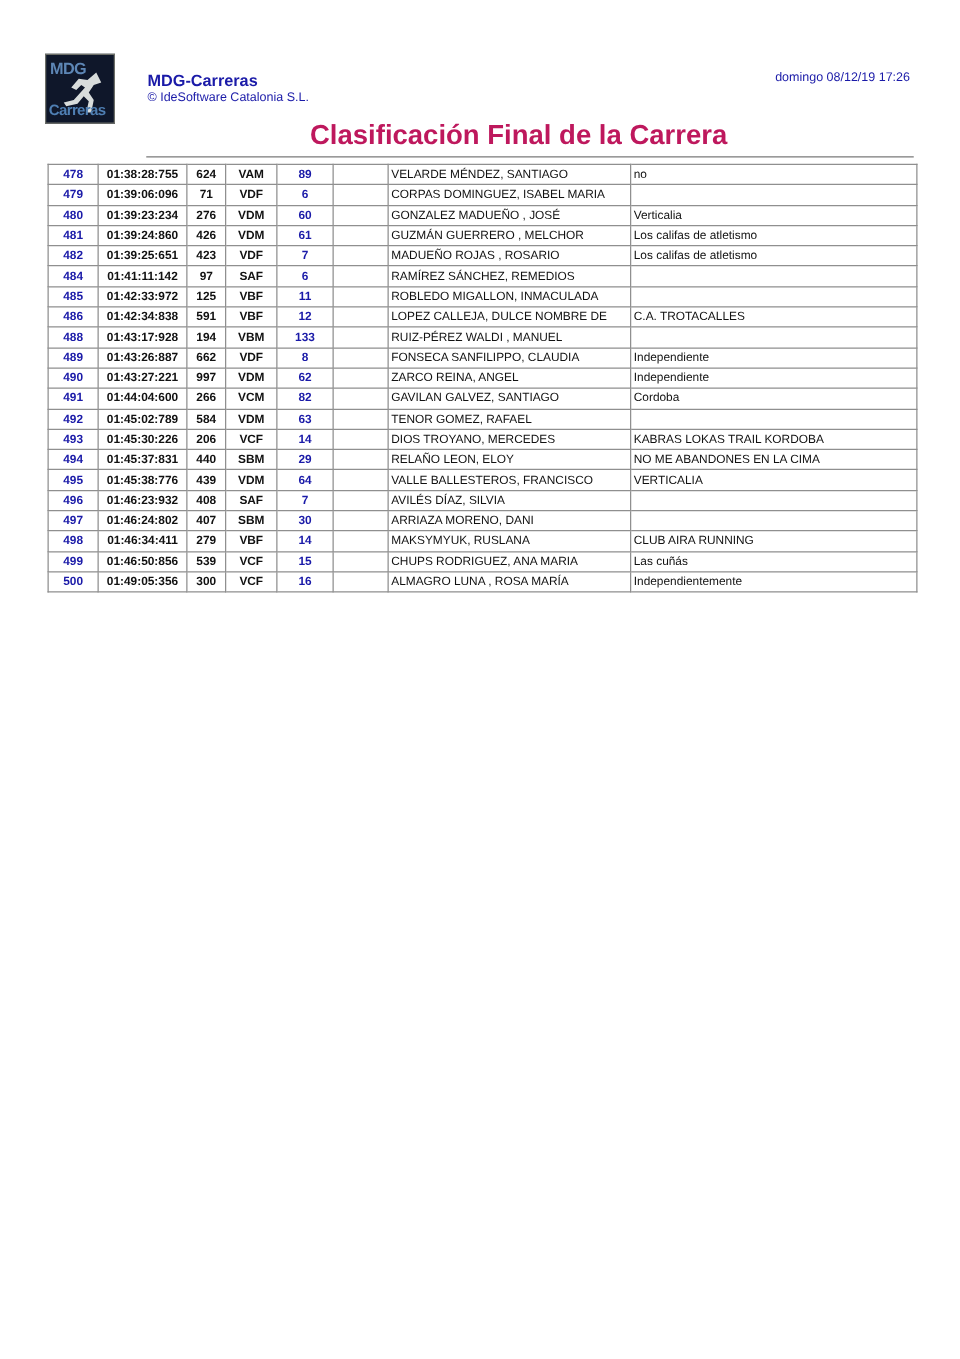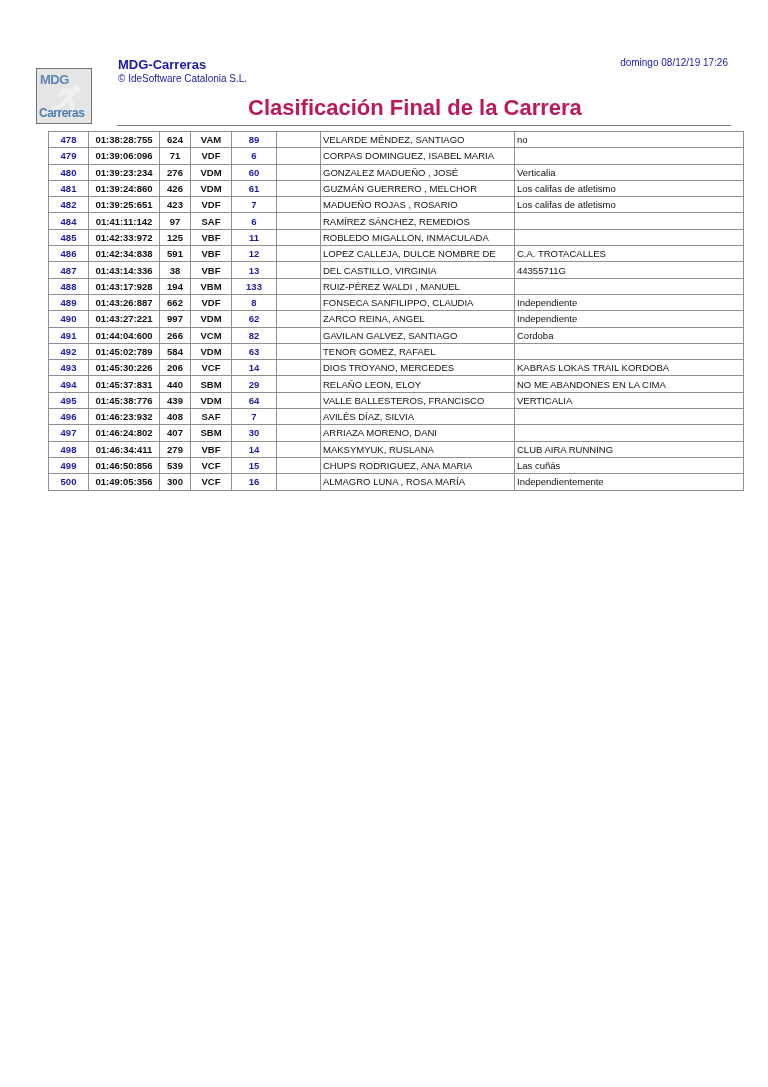--- a/index.html
+++ b/index.html
@@ -1,30 +1,30 @@
 <!DOCTYPE html>
 <html><head>
 <meta charset="utf-8">
 <style>
   html, body { margin: 0; padding: 0; background: #ffffff; }
   body { width: 768px; height: 1087px; position: relative; overflow: hidden; font-family: "Liberation Sans", sans-serif; }
   .logo {
-    position: absolute; left: 36px; top: 68px; width: 56px; height: 56px;
-    background: #e5e5e5; border: 1px solid #6d6f68; box-sizing: border-box; overflow: hidden;
+    position: absolute; left: 36px; top: 43px; width: 56px; height: 56px;
+    background: #0f172a; border: 1px solid #6d6f68; box-sizing: border-box; overflow: hidden;
   }
   .logo .l1 { position: absolute; left: 3px; top: 3px; font-size: 13px; font-weight: bold; color: #5d86b5; letter-spacing: -0.5px; }
   .logo .l2 { position: absolute; left: 2px; top: 37px; font-size: 12px; font-weight: bold; color: #4f7fb3; letter-spacing: -0.5px; }
   .logo svg { position: absolute; left: 0; top: 0; }
   .app-name { position: absolute; left: 118px; top: 57px; font-size: 13px; font-weight: bold; color: #1a1aa8; }
   .copyright { position: absolute; left: 118px; top: 73px; font-size: 10px; color: #1a1aa8; }
   .date { position: absolute; right: 40px; top: 57px; font-size: 10px; color: #1a1aa8; }
   .title { position: absolute; left: 248px; top: 95px; font-size: 22px; font-weight: bold; color: #be185d; }
   .rule { position: absolute; left: 117px; top: 125px; width: 614px; height: 1px; background: #7a7a7a; }
   table.results {
-    position: absolute; left: 48px; top: 131px; width: 695px;
+    position: absolute; left: 38px; top: 131px; width: 695px;
     border-collapse: collapse; table-layout: fixed;
     font-size: 9.5px; color: #111; padding-left: 12px;
   }
   table.results td {
     border: 1px solid #8f8f8f; height: 15.3px; padding: 0 2px; white-space: nowrap; overflow: hidden;
     line-height: 15px;
   }
   td.pos { color: #1a1aa8; font-weight: bold; text-align: center; }
   td.time { font-weight: bold; text-align: center; }
   td.bib { font-weight: bold; text-align: center; }
@@ -136,30 +136,20 @@
         <td class="pos">486</td>
         <td class="time">01:42:34:838</td>
         <td class="bib">591</td>
         <td class="cat">VBF</td>
         <td class="catpos">12</td>
         <td class="extra"></td>
         <td class="name">LOPEZ CALLEJA, DULCE NOMBRE DE</td>
         <td class="club">C.A. TROTACALLES</td>
       </tr>
       <tr>
-        <td class="pos">487</td>
-        <td class="time">01:43:14:336</td>
-        <td class="bib">38</td>
-        <td class="cat">VBF</td>
-        <td class="catpos">13</td>
-        <td class="extra"></td>
-        <td class="name">DEL CASTILLO, VIRGINIA</td>
-        <td class="club">44355711G</td>
-      </tr>
-      <tr>
         <td class="pos">488</td>
         <td class="time">01:43:17:928</td>
         <td class="bib">194</td>
         <td class="cat">VBM</td>
         <td class="catpos">133</td>
         <td class="extra"></td>
         <td class="name">RUIZ-PÉREZ WALDI , MANUEL</td>
         <td class="club"></td>
       </tr>
       <tr>

